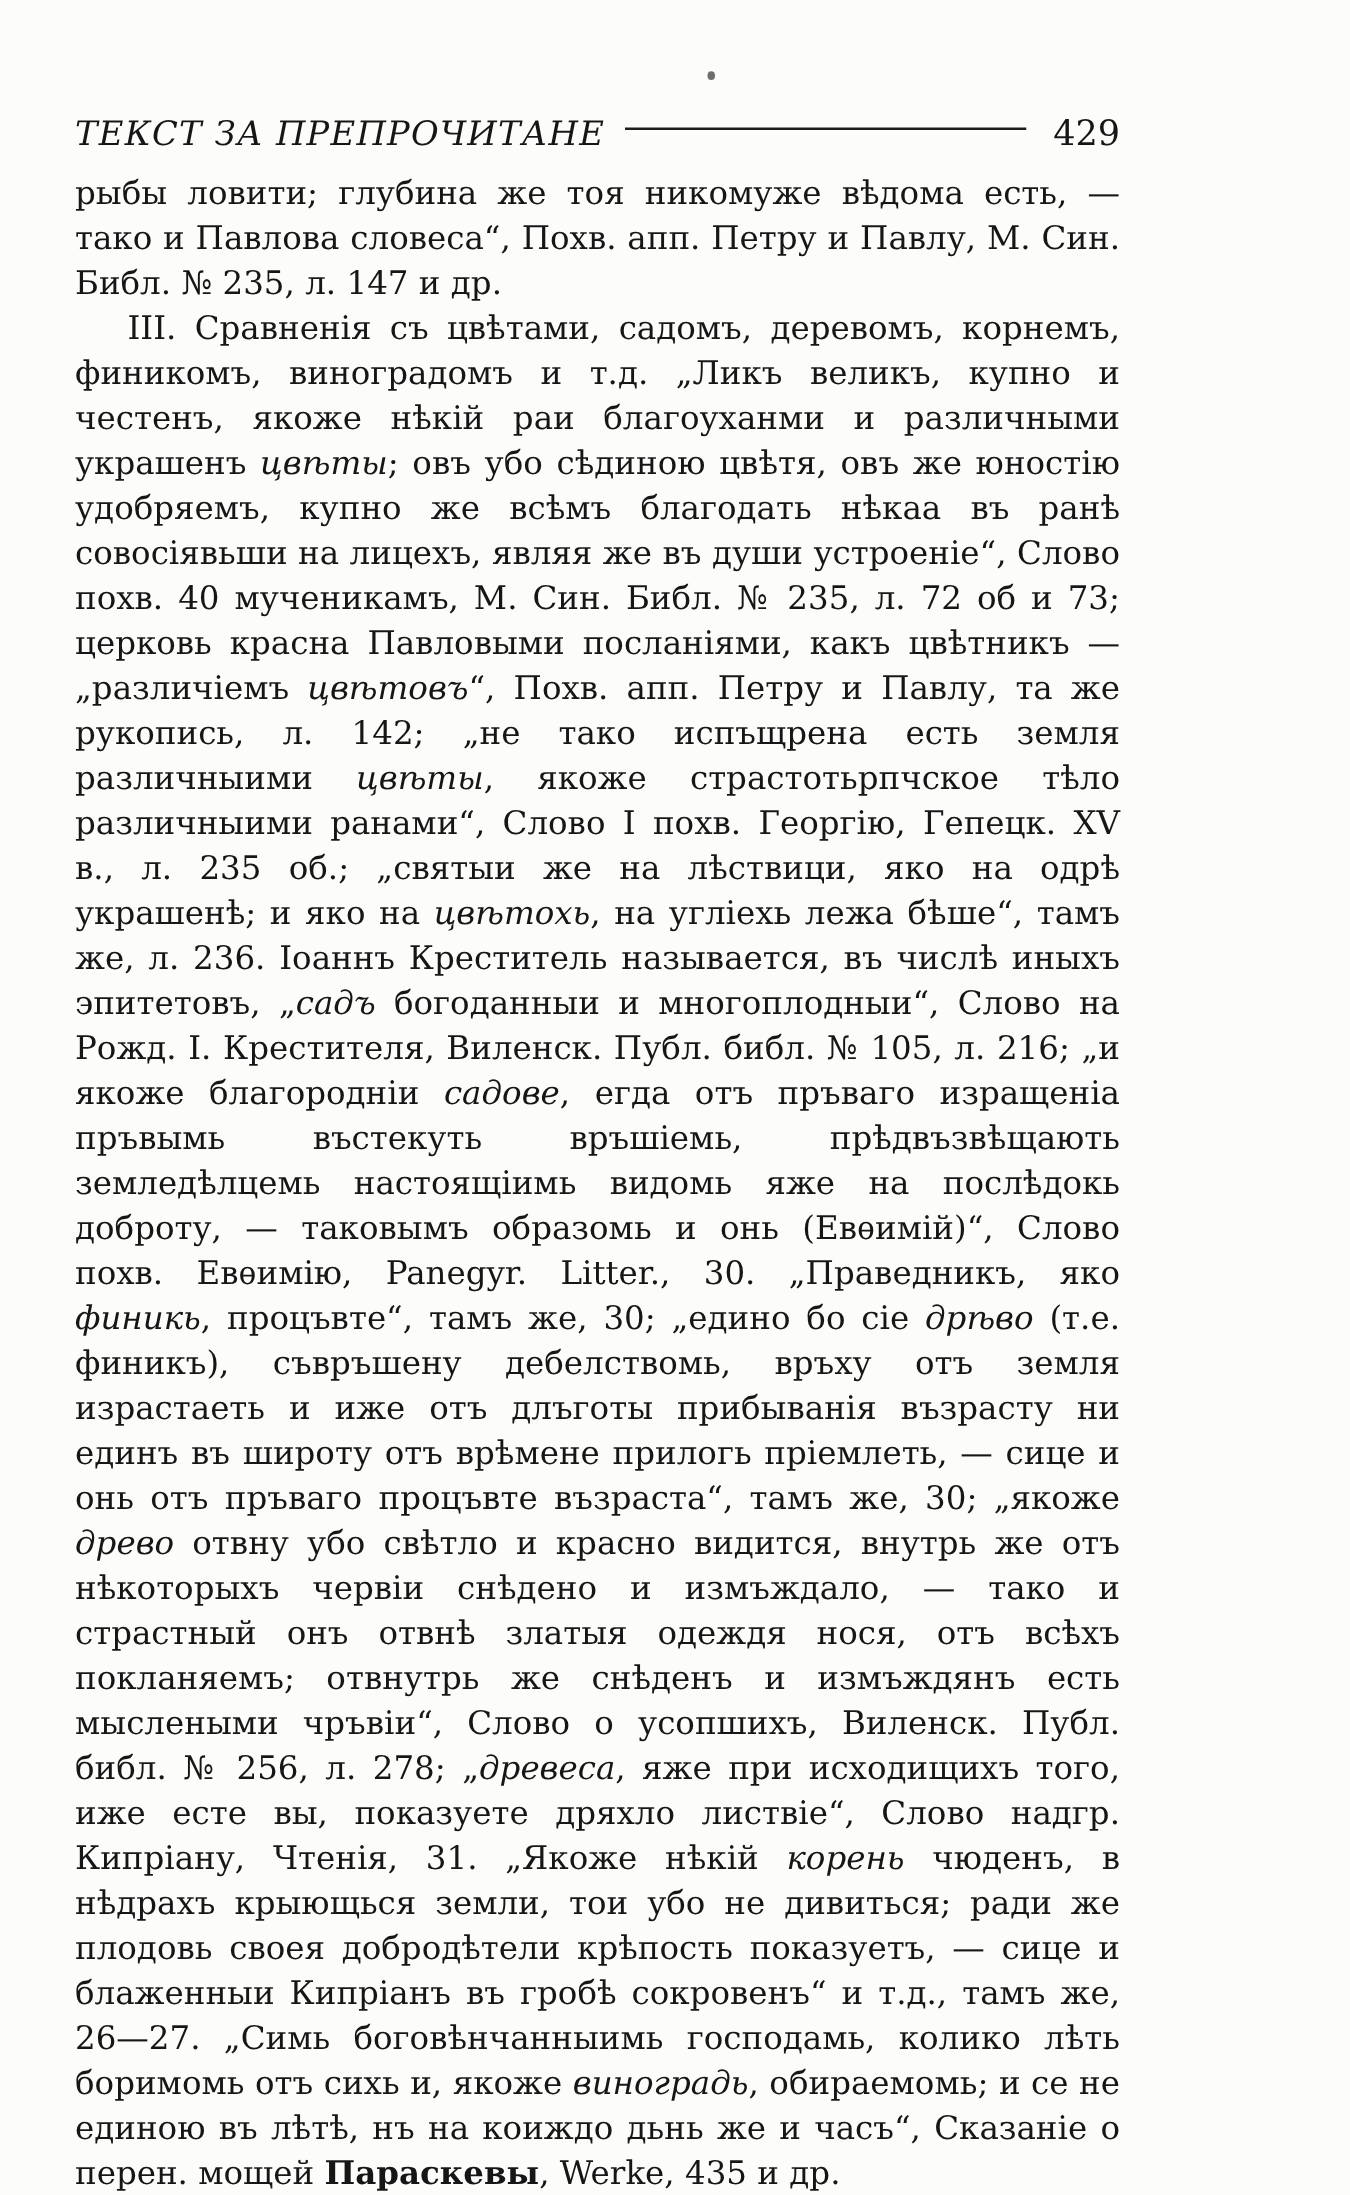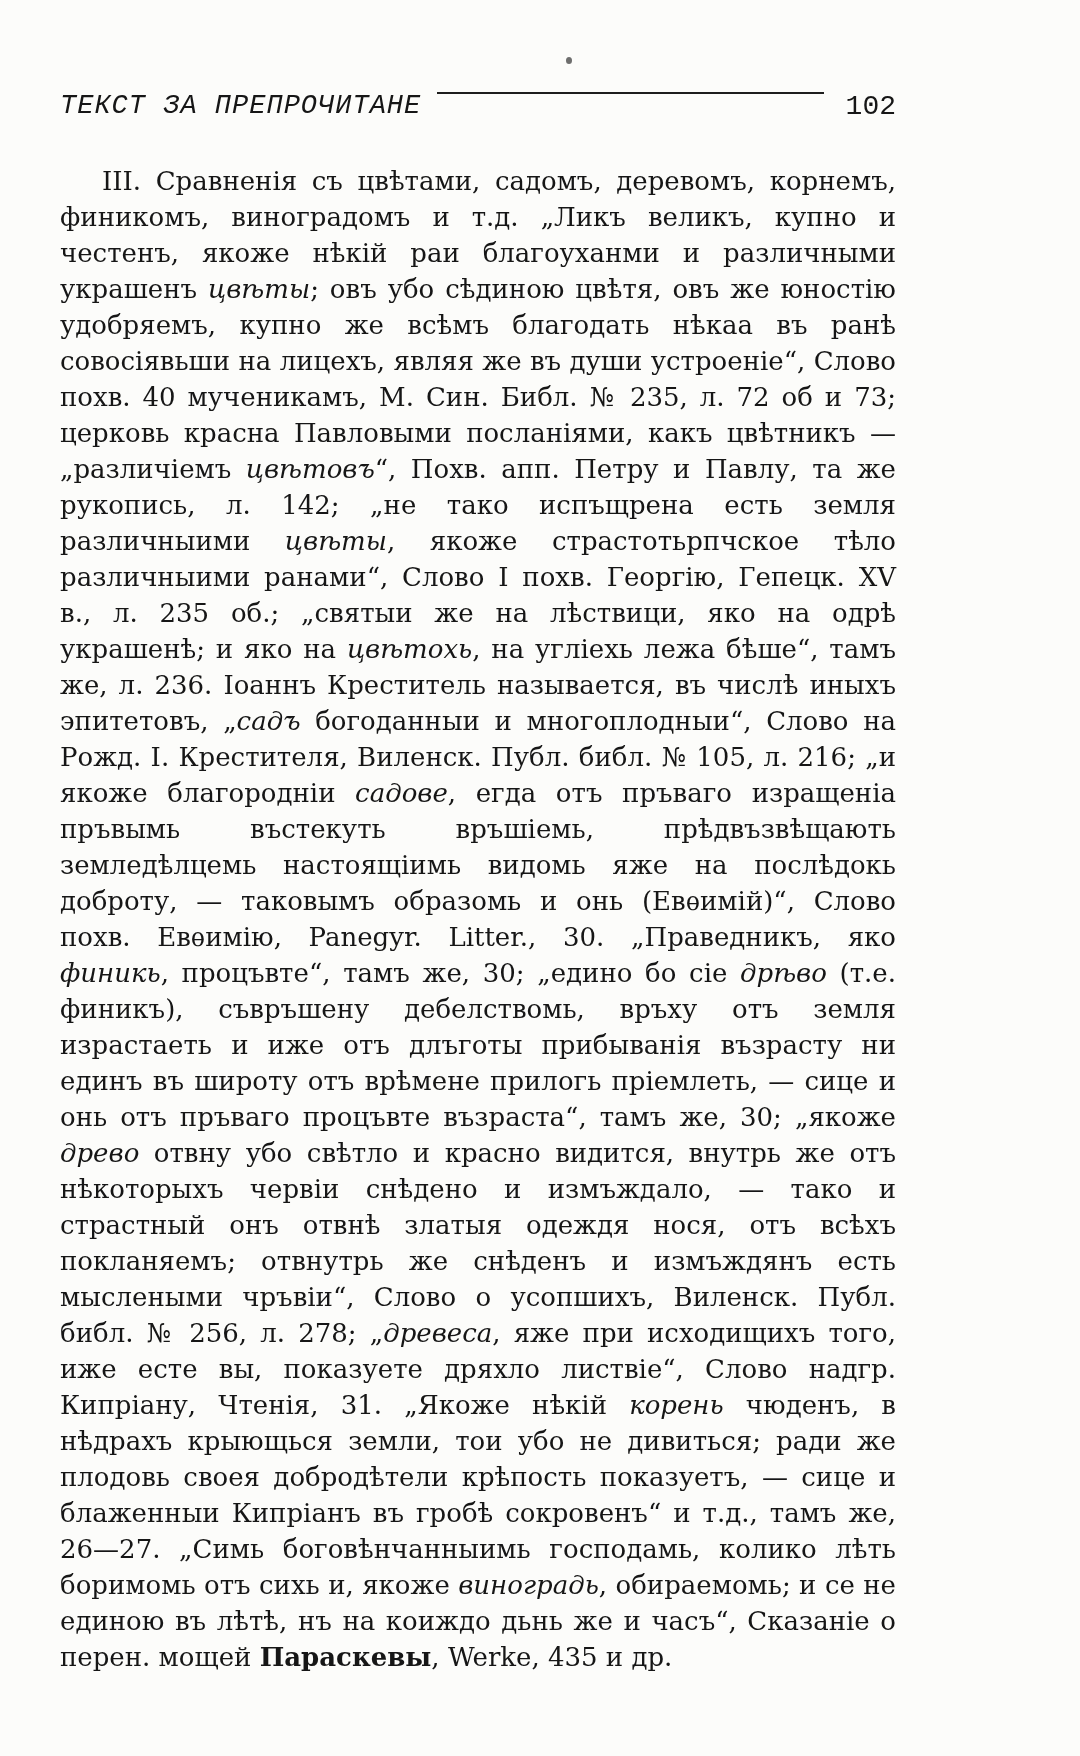--- a/index.html
+++ b/index.html
@@ -23,23 +23,22 @@
     left: 566px;
     top: 57px;
     width: 6px;
     height: 7px;
     background: #4a4a4a;
     border-radius: 50%;
     opacity: .8;
   }
   .running-head {
     display: flex;
-    align-items: flex-start;
-    margin-bottom: 40px;
-    font-family: Liberation Mono, monospace;
+    align-items: center;
+    margin-bottom: 14px;
   }
   .head-title {
     font-style: italic;
     font-size: 27px;
     letter-spacing: 1px;
     white-space: nowrap;
     line-height: 1.1;
   }
   .head-rule {
     flex: 1;
@@ -71,20 +70,21 @@
 </head>
 <body>
 
 <div class="page">
 
   <span class="scan-speck"></span>
 
   <header class="running-head">
     <span class="head-title">ТЕКСТ ЗА ПРЕПРОЧИТАНЕ</span>
     <span class="head-rule"></span>
-    <span class="head-page">102</span>
+    <span class="head-page">429</span>
   </header>
 
   <main class="body-text">
+      <p class="para"><span>рыбы ловити; глубина же тоя никомуже вѣдома есть, — тако и Павлова словеса“, Похв. апп. Петру и Павлу, М. Син. Библ. № 235, л. 147 и др.</span></p>
       <p class="para indent"><span>III. Сравненія съ цвѣтами, садомъ, деревомъ, корнемъ, финикомъ, виноградомъ и т.д. „Ликъ великъ, купно и честенъ, якоже нѣкій раи благоуханми и различными украшенъ </span><em>цвѣты</em><span>; овъ убо сѣдиною цвѣтя, овъ же юностію удобряемъ, купно же всѣмъ благодать нѣкаа въ ранѣ совосіявьши на лицехъ, являя же въ души устроеніе“, Слово похв. 40 мученикамъ, М. Син. Библ. № 235, л. 72 об и 73; церковь красна Павловыми посланіями, какъ цвѣтникъ — „различіемъ </span><em>цвѣтовъ</em><span>“, Похв. апп. Петру и Павлу, та же рукопись, л. 142; „не тако испъщрена есть земля различныими </span><em>цвѣты</em><span>, якоже страстотьрпчское тѣло различныими ранами“, Слово I похв. Георгію, Гепецк. XV в., л. 235 об.; „святыи же на лѣствици, яко на одрѣ украшенѣ; и яко на </span><em>цвѣтохь</em><span>, на угліехь лежа бѣше“, тамъ же, л. 236. Іоаннъ Креститель называется, въ числѣ иныхъ эпитетовъ, „</span><em>садъ</em><span> богоданныи и многоплодныи“, Слово на Рожд. І. Крестителя, Виленск. Публ. библ. № 105, л. 216; „и якоже благородніи </span><em>садове</em><span>, егда отъ пръваго изращеніа пръвымь въстекуть връшіемь, прѣдвъзвѣщають земледѣлцемь настоящіимь видомь яже на послѣдокь доброту, — таковымъ образомь и онь (Евѳимій)“, Слово похв. Евѳимію, Panegyr. Litter., 30. „Праведникъ, яко </span><em>финикь</em><span>, процъвте“, тамъ же, 30; „едино бо сіе </span><em>дрѣво</em><span> (т.е. финикъ), съвръшену дебелствомь, връху отъ земля израстаеть и иже отъ длъготы прибыванія възрасту ни единъ въ широту отъ врѣмене прилогь пріемлеть, — сице и онь отъ пръваго процъвте възраста“, тамъ же, 30; „якоже </span><em>древо</em><span> отвну убо свѣтло и красно видится, внутрь же отъ нѣкоторыхъ червіи снѣдено и измъждало, — тако и страстный онъ отвнѣ златыя одеждя нося, отъ всѣхъ покланяемъ; отвнутрь же снѣденъ и измъждянъ есть мыслеными чръвіи“, Слово о усопшихъ, Виленск. Публ. библ. № 256, л. 278; „</span><em>древеса</em><span>, яже при исходищихъ того, иже есте вы, показуете дряхло листвіе“, Слово надгр. Кипріану, Чтенія, 31. „Якоже нѣкій </span><em>корень</em><span> чюденъ, в нѣдрахъ крыющься земли, тои убо не дивиться; ради же плодовь своея добродѣтели крѣпость показуетъ, — сице и блаженныи Кипріанъ въ гробѣ сокровенъ“ и т.д., тамъ же, 26—27. „Симь боговѣнчанныимь господамь, колико лѣть боримомь отъ сихь и, якоже </span><em>виноградь</em><span>, обираемомь; и се не единою въ лѣтѣ, нъ на коиждо дьнь же и часъ“, Сказаніе о перен. мощей </span><b>Параскевы</b><span>, Werke, 435 и др.</span></p>
     </main>
 
 </div>
 
 </body></html>

